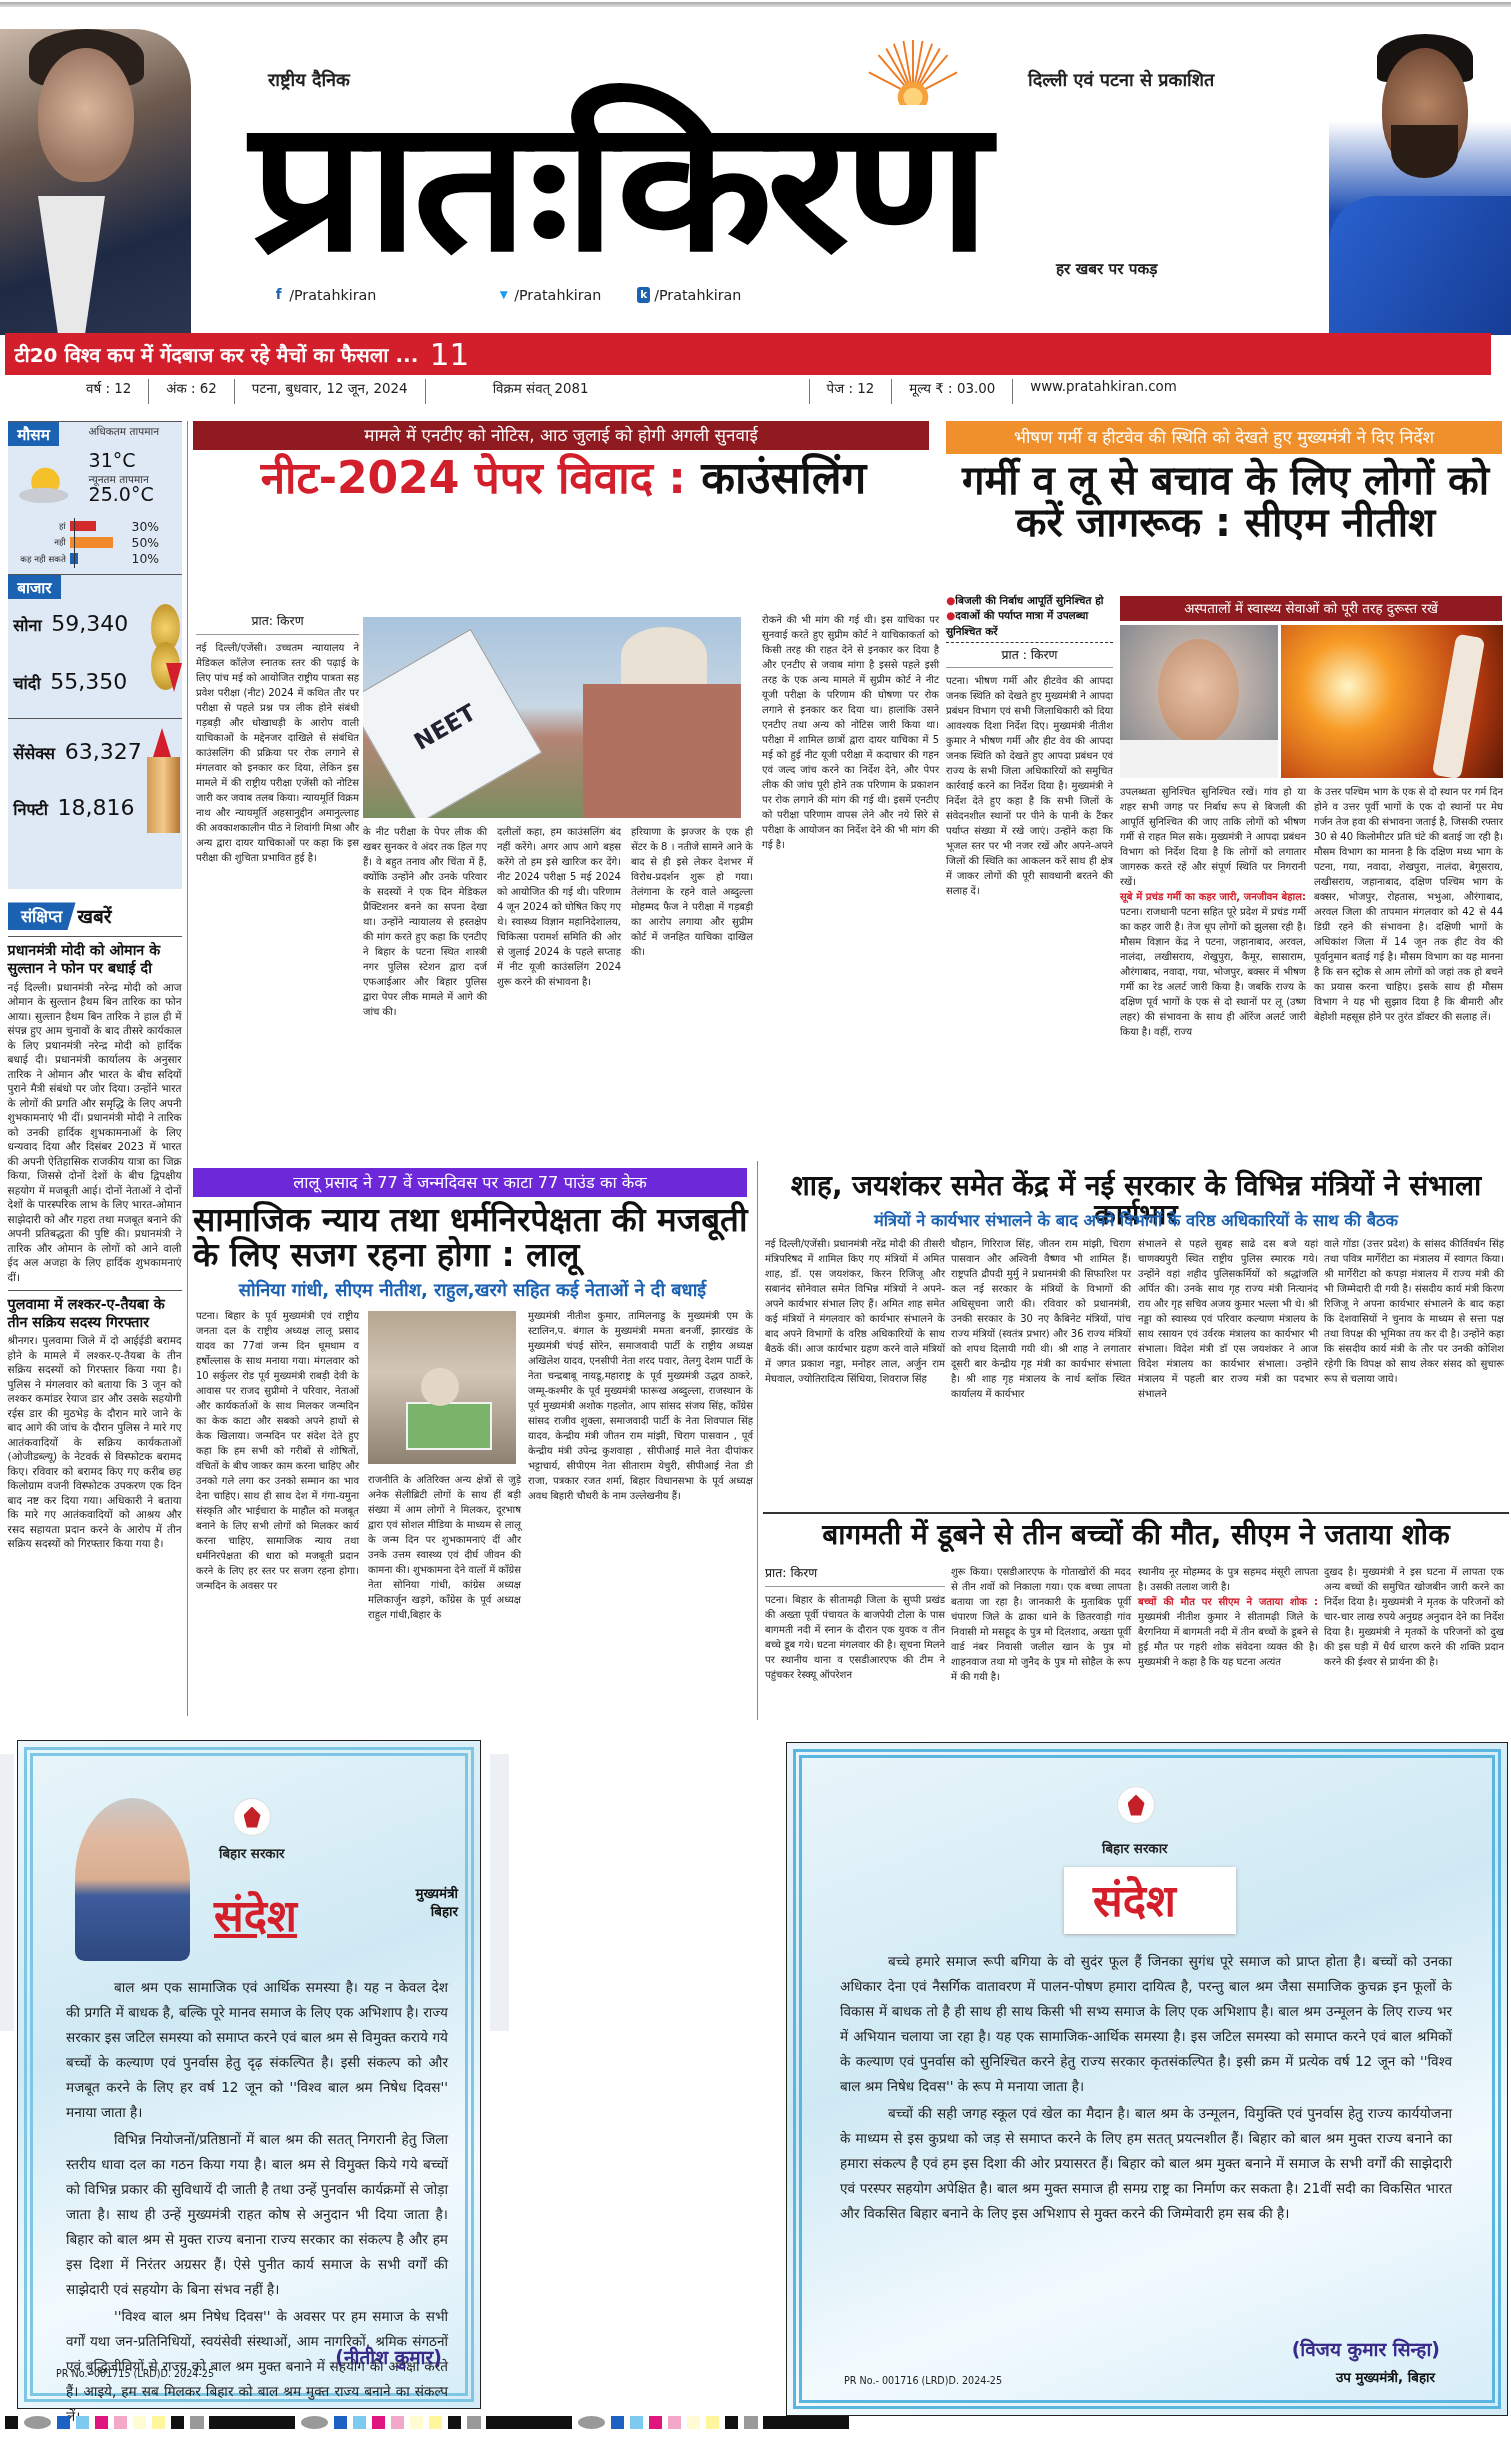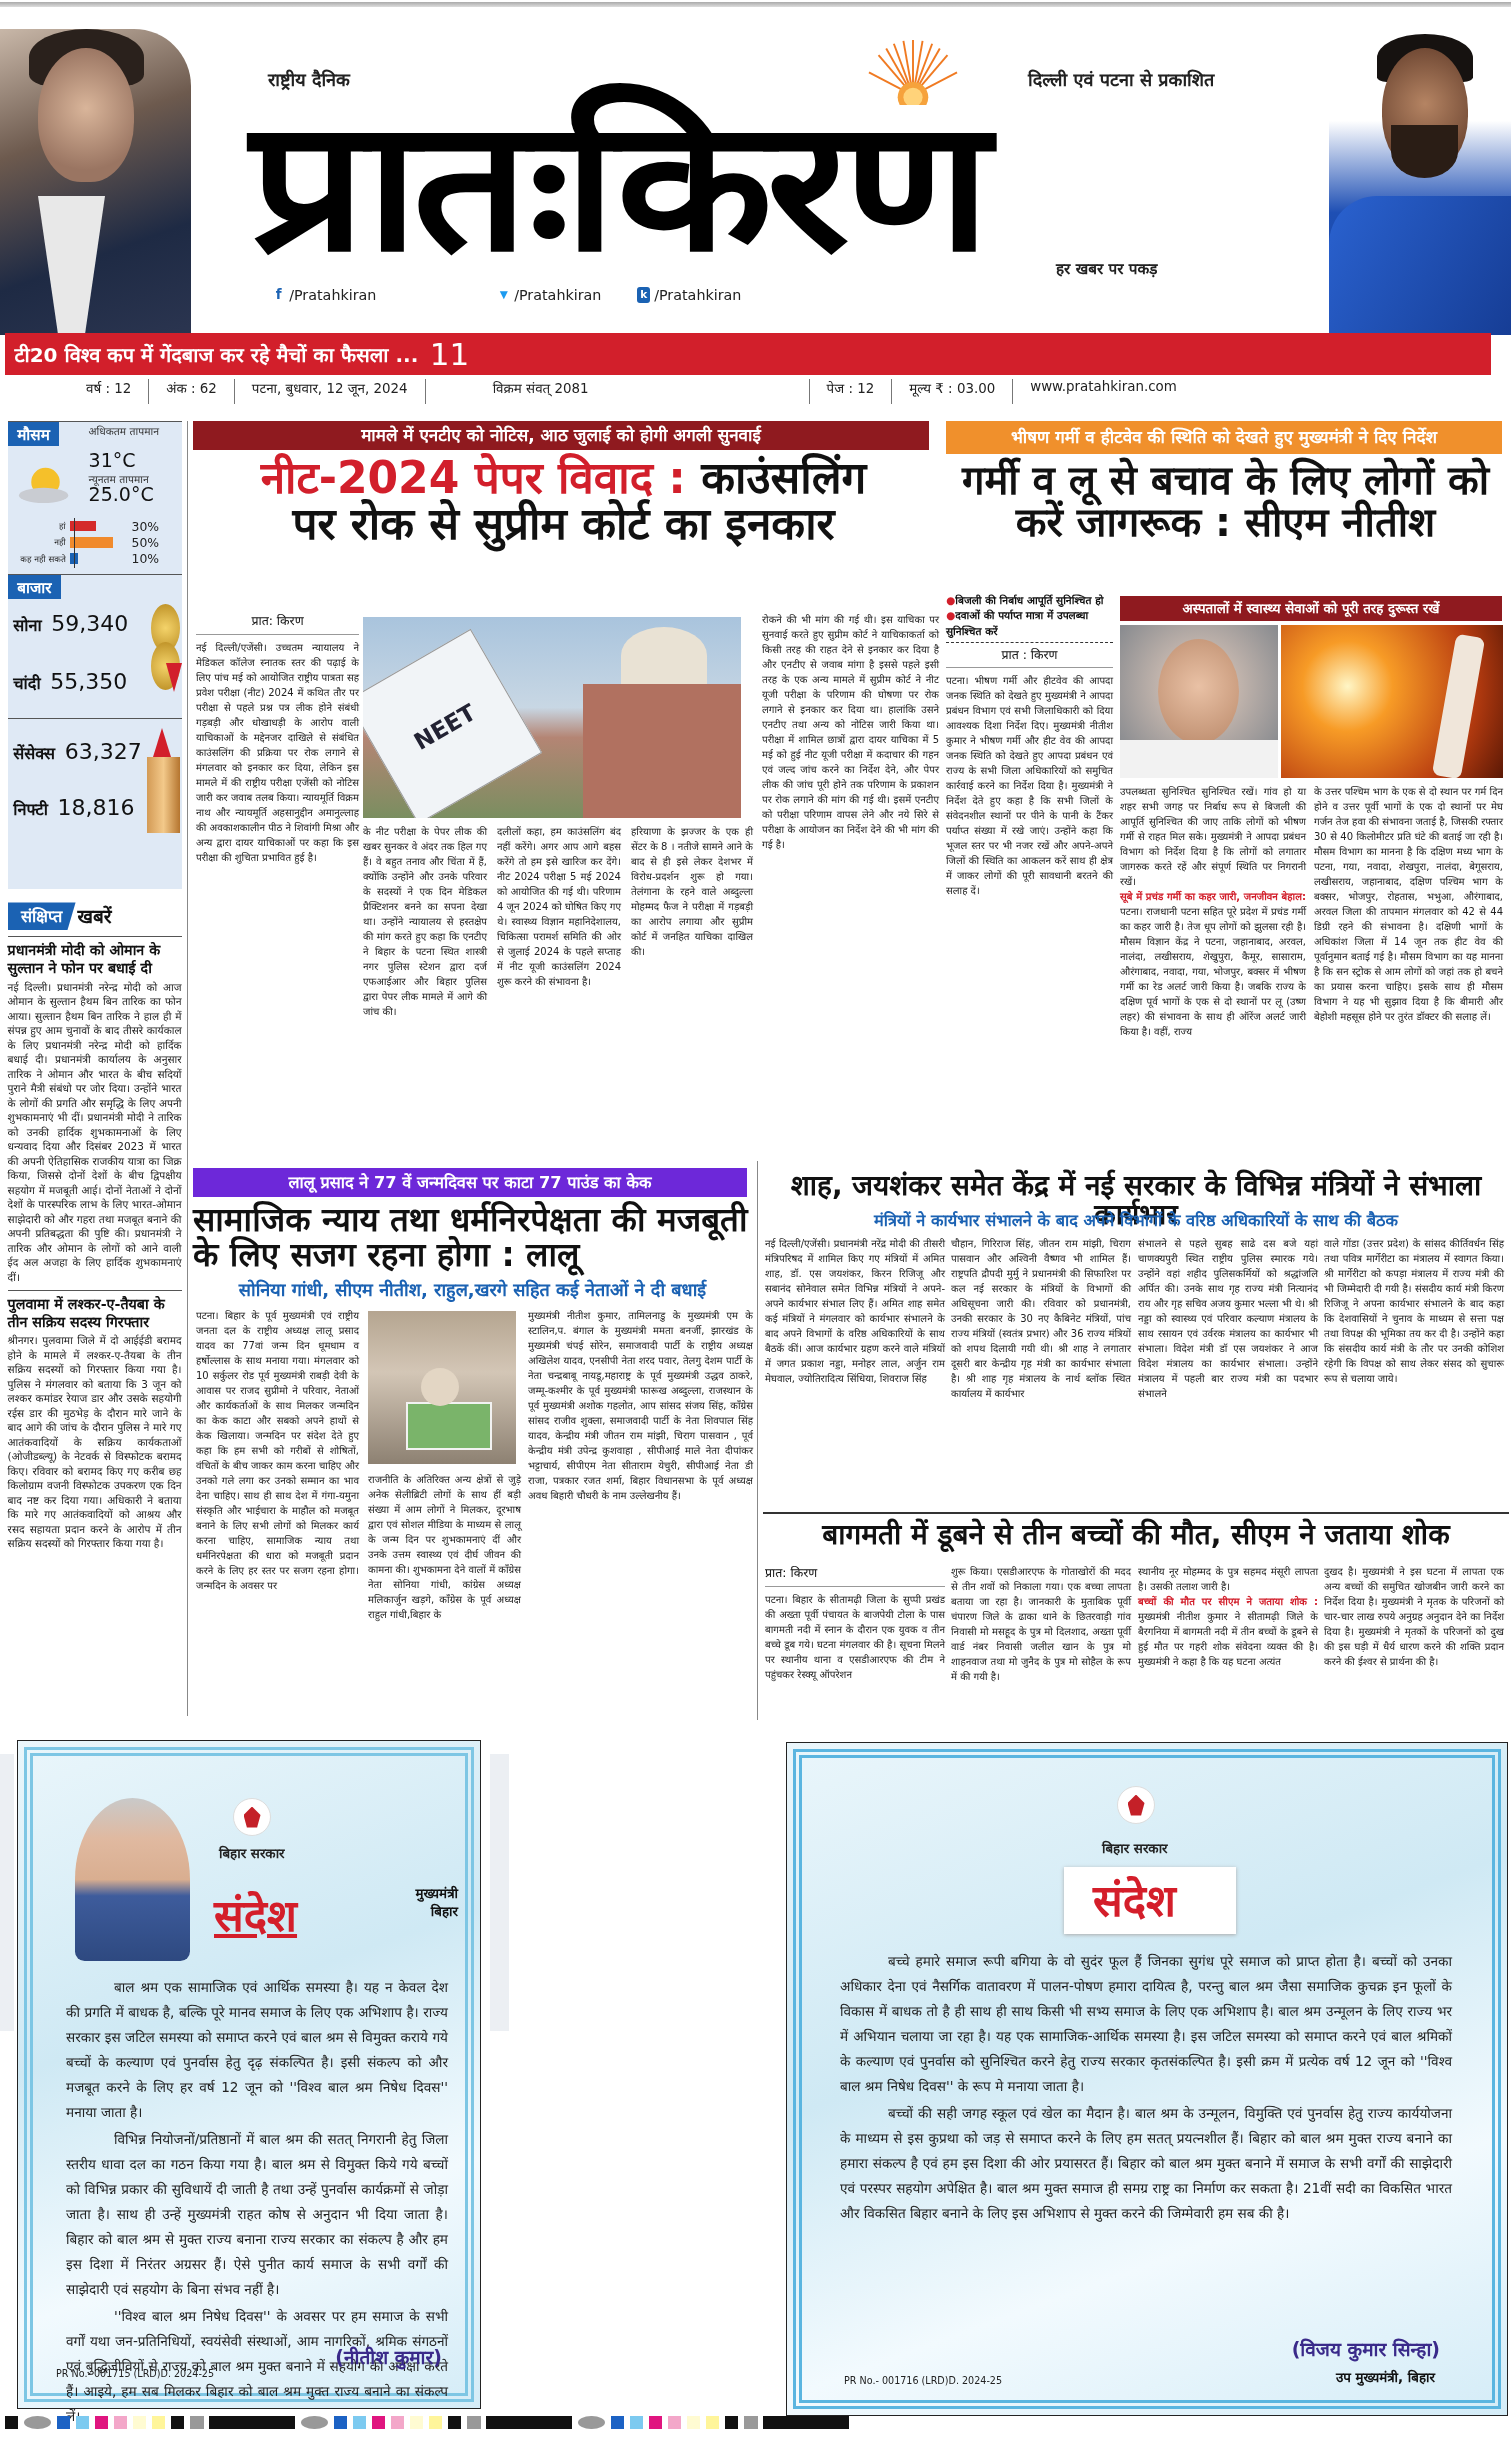--- a/index.html
+++ b/index.html
@@ -51,21 +51,21 @@
 .coins{position:absolute;left:143px;width:29px;height:48px;border-radius:50%;background:radial-gradient(circle,#f4d36a,#b88a1f)}
 .arrow-d{position:absolute;left:158px;top:143px;width:0;height:0;border-left:8.6px solid transparent;border-right:8.6px solid transparent;border-top:29px solid #d21f2b}
 .arrow-u{position:absolute;left:145px;top:201px;width:0;height:0;border-left:9.6px solid transparent;border-right:9.6px solid transparent;border-bottom:29px solid #d21f2b}
 .tower{position:absolute;left:139px;top:229px;width:33px;height:76px;background:linear-gradient(90deg,#d39a55,#f3c98a,#b5752f)}
 .brief-head{margin-top:13.4px;display:flex;align-items:center}
 .brief-head .b1{background:#1b62b3;color:#fff;font-weight:bold;font-size:16.3px;padding:2.9px 13.4px;clip-path:polygon(0 0,100% 0,88% 100%,0 100%)}
 .brief-head .b2{font-weight:900;font-size:19px;margin-left:1.9px}
 .brief h4{font-size:14.3px;font-weight:bold;line-height:18px;margin:5.7px 0 2.9px;border-top:1px solid #555;padding-top:3.8px}
 .brief p{font-size:10.5px;line-height:14.5px;text-align:justify;color:#222}
 
-.kicker{color:#fff;font-weight:bold;text-align:center}
+.kicker{color:#fff;font-weight:normal;text-align:center}
 .hl{font-weight:900;line-height:1.05}
 .col{font-size:10px;line-height:15px;text-align:justify;color:#222}
 .byline{font-size:12.4px;font-weight:normal;text-align:center;border-bottom:1px solid #999;padding-bottom:4.8px;margin-bottom:5.7px}
 .img{position:absolute;overflow:hidden}
 .vsep{position:absolute;width:1px;background:#888}
 .hsep{position:absolute;height:1.9px;background:#333}
 
 .ad{position:absolute;border:1.9px solid #222;background:linear-gradient(160deg,#eaf6fb 0%,#cfe9f4 40%,#f2fafe 70%,#d4ecf7 100%)}
 .ad .frame{position:absolute;inset:5.7px;border:9.6px solid #7dc6e4;border-style:double;}
 .ad .emb{position:absolute;width:38px;height:38px;border-radius:50%;background:#fff;border:1px solid #ddd;display:flex;align-items:center;justify-content:center}
@@ -211,21 +211,21 @@
     <h4>प्रधानमंत्री मोदी को ओमान के सुल्तान ने फोन पर बधाई दी</h4>
     <p>नई दिल्ली। प्रधानमंत्री नरेन्द्र मोदी को आज ओमान के सुल्तान हैथम बिन तारिक का फोन आया। सुल्तान हैथम बिन तारिक ने हाल ही में संपन्न हुए आम चुनावों के बाद तीसरे कार्यकाल के लिए प्रधानमंत्री नरेन्द्र मोदी को हार्दिक बधाई दी। प्रधानमंत्री कार्यालय के अनुसार तारिक ने ओमान और भारत के बीच सदियों पुराने मैत्री संबंधो पर जोर दिया। उन्होंने भारत के लोगों की प्रगति और समृद्धि के लिए अपनी शुभकामनाएं भी दीं। प्रधानमंत्री मोदी ने तारिक को उनकी हार्दिक शुभकामनाओं के लिए धन्यवाद दिया और दिसंबर 2023 में भारत की अपनी ऐतिहासिक राजकीय यात्रा का जिक्र किया, जिससे दोनों देशों के बीच द्विपक्षीय सहयोग में मजबूती आई। दोनों नेताओं ने दोनों देशों के पारस्परिक लाभ के लिए भारत-ओमान साझेदारी को और गहरा तथा मजबूत बनाने की अपनी प्रतिबद्धता की पुष्टि की। प्रधानमंत्री ने तारिक और ओमान के लोगों को आने वाली ईद अल अजहा के लिए हार्दिक शुभकामनाएं दीं।</p>
     <h4>पुलवामा में लश्कर-ए-तैयबा के तीन सक्रिय सदस्य गिरफ्तार</h4>
     <p>श्रीनगर। पुलवामा जिले में दो आईईडी बरामद होने के मामले में लश्कर-ए-तैयबा के तीन सक्रिय सदस्यों को गिरफ्तार किया गया है। पुलिस ने मंगलवार को बताया कि 3 जून को लश्कर कमांडर रेयाज डार और उसके सहयोगी रईस डार की मुठभेड़ के दौरान मारे जाने के बाद आगे की जांच के दौरान पुलिस ने मारे गए आतंकवादियों के सक्रिय कार्यकताओं (ओजीडब्ल्यू) के नेटवर्क से विस्फोटक बरामद किए। रविवार को बरामद किए गए करीब छह किलोग्राम वजनी विस्फोटक उपकरण एक दिन बाद नष्ट कर दिया गया। अधिकारी ने बताया कि मारे गए आतंकवादियों को आश्रय और रसद सहायता प्रदान करने के आरोप में तीन सक्रिय सदस्यों को गिरफ्तार किया गया है।</p>
   </div>
 </div>
 <div class="vsep" style="left:187px;top:421px;height:1295px"></div>
 
 <div class="abs kicker" style="left:193px;top:421px;width:736px;height:29px;background:#8f1a1f;font-size:17px;line-height:29px">मामले में एनटीए को नोटिस, आठ जुलाई को होगी अगली सुनवाई</div>
 <div class="abs hl" style="left:193px;top:455px;width:741px;font-size:44px;text-align:center">
-  <span style="color:#d21f2b">नीट-2024 पेपर विवाद :</span> <span>काउंसलिंग</span><br><span>पर रोक से सुप्रीम कोर्ट का इनकार</span>
+  <span style="color:#d21f2b">नीट-2024 पेपर विवाद :</span> <span>काउंसलिंग</span><br>
 </div>
 <div class="abs" style="left:196px;top:612px;width:163px">
   <div class="byline">प्रात: किरण</div>
   <div class="col">नई दिल्ली/एजेंसी। उच्चतम न्यायालय ने मेडिकल कॉलेज स्नातक स्तर की पढ़ाई के लिए पांच मई को आयोजित राष्ट्रीय पात्रता सह प्रवेश परीक्षा (नीट) 2024 में कथित तौर पर परीक्षा से पहले प्रश्न पत्र लीक होने संबंधी गड़बड़ी और धोखाधड़ी के आरोप वाली याचिकाओं के मद्देनजर दाखिले से संबंधित काउंसलिंग की प्रक्रिया पर रोक लगाने से मंगलवार को इनकार कर दिया, लेकिन इस मामले में की राष्ट्रीय परीक्षा एजेंसी को नोटिस जारी कर जवाब तलब किया। न्यायमूर्ति विक्रम नाथ और न्यायमूर्ति अहसानुद्दीन अमानुल्लाह की अवकाशकालीन पीठ ने शिवांगी मिश्रा और अन्य द्वारा दायर याचिकाओं पर कहा कि इस परीक्षा की शुचिता प्रभावित हुई है।</div>
 </div>
 <div class="img" style="left:363px;top:617px;width:378px;height:201px;background:linear-gradient(180deg,#a9c4dd 0%,#c8d7e4 45%,#b48574 60%,#7a8e60 100%)">
   <div style="position:absolute;left:258px;top:9.6px;width:86px;height:57px;border-radius:50% 50% 0 0;background:#e9e2d4"></div>
   <div style="position:absolute;left:220px;top:67px;width:158px;height:134px;background:#b17160"></div>
   <div style="position:absolute;left:9.6px;top:38px;width:143px;height:143px;background:#f1f4f7;transform:rotate(-30deg);border:1px solid #999;display:flex;align-items:center;justify-content:center">
     <span style="font-weight:900;font-size:23px;color:#223">NEET</span>

